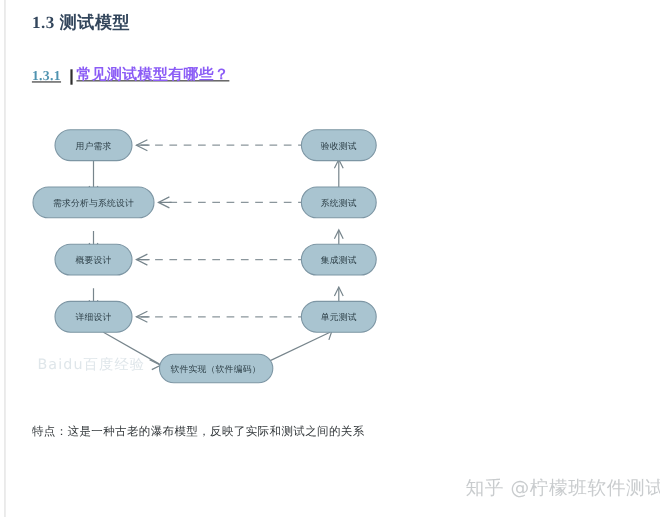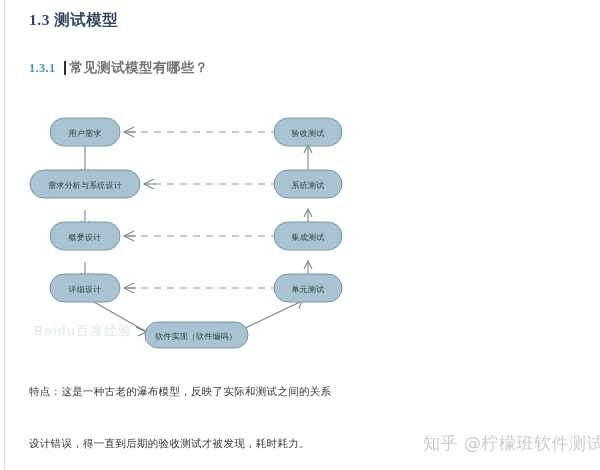--- a/index.html
+++ b/index.html
@@ -41,40 +41,41 @@
     font-weight: bold;
     color: #33465c;
     letter-spacing: .5px;
     white-space: nowrap;
   }
   #h-sub-wrap {
     position: absolute;
     left: 17px;
     top: 59px;
     display: flex;
-    align-items: center;
-    white-space: nowrap;
+    align-items: flex-end;
+    white-space: nowrap;
+    text-decoration: underline;
   }
   #h-sub-num {
     font-size: 12.5px;
     font-weight: bold;
     color: #4f93b0;
     letter-spacing: .3px;
   }
   #h-sub-caret {
     display: inline-block;
     width: 2px;
     height: 14px;
     background: #2f2f2f;
     margin: 0 4px 0 8px;
   }
   #h-sub-title {
     font-size: 13.5px;
     font-weight: bold;
-    color: #737373;
+    color: #8b5cf6;
     letter-spacing: .4px;
   }
 
   
   #diagram {
     position: absolute;
     left: 0;
     top: 100px;
     width: 600px;
     height: 265px;
@@ -263,17 +264,16 @@
       </g>
 
     </svg>
   </div>
 
   <div id="baidu-watermark">Baidu百度经验</div>
 
   <div class="para" id="para-1">特点：这是一种古老的瀑布模型，反映了实际和测试之间的关系</div>
 
 
-  <div class="para" id="para-3">设计错误，得一直到后期的验收测试才被发现，耗时耗力。</div>
 
   <div id="zhihu-watermark">知乎 @柠檬班软件测试</div>
 
 </div>
 
 </body></html>

